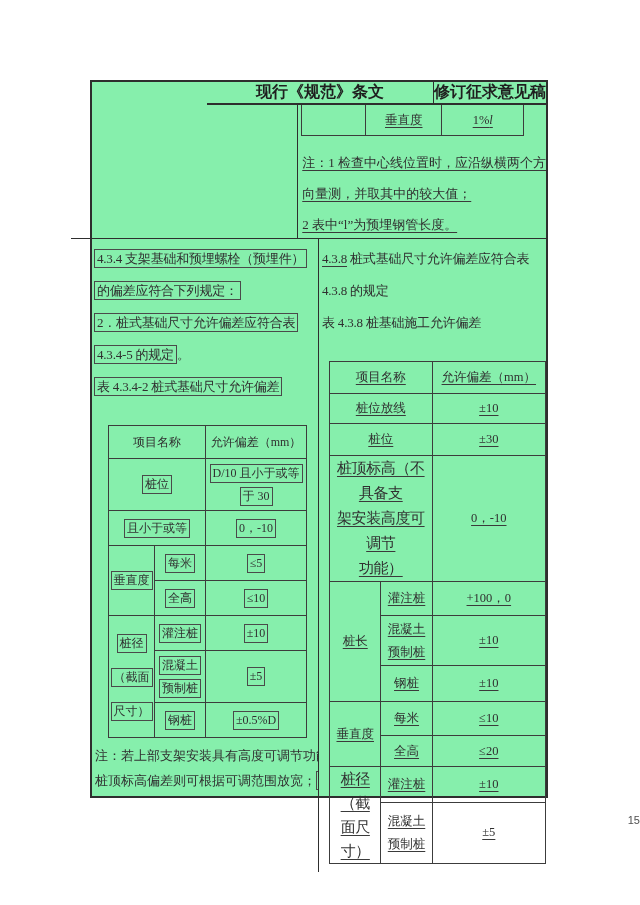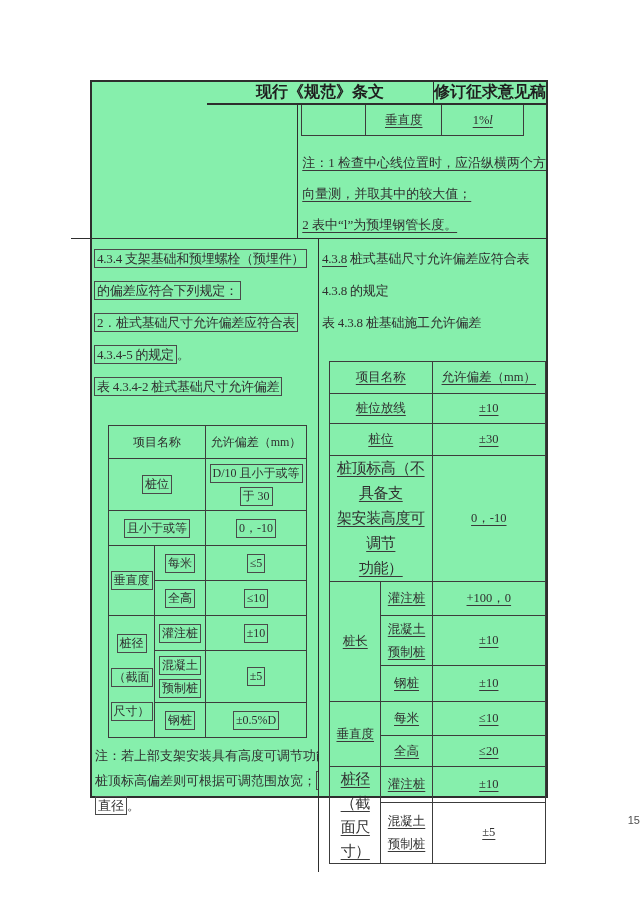--- a/index.html
+++ b/index.html
@@ -139,21 +139,20 @@
           <tr style="height:35px">
             <td><span class="box">钢桩</span></td>
             <td><span class="box">±0.5%D</span></td>
           </tr>
         </tbody>
           </table>
 
         <div class="cur-note">
           <div class="nl"><span>注：若上部支架安装具有高度可调节功能，</span></div>
           <div class="nl"><span>桩顶标高偏差则可根据可调范围放宽；</span><span class="box">D 为</span></div>
-          <div class="nl"><span class="box">直径</span><span>。</span></div>
         </div>
       </div>
 
       <div class="r2-right">
         <div class="pline"><span class="u">4.3.8</span><span> 桩式基础尺寸允许偏差应符合表</span></div>
         <div class="pline"><span>4.3.8 的规定</span></div>
         <div class="pline"><span>表 4.3.8 桩基础施工允许偏差</span></div>
 
         <table class="spec tbl-rev">
           <colgroup>

